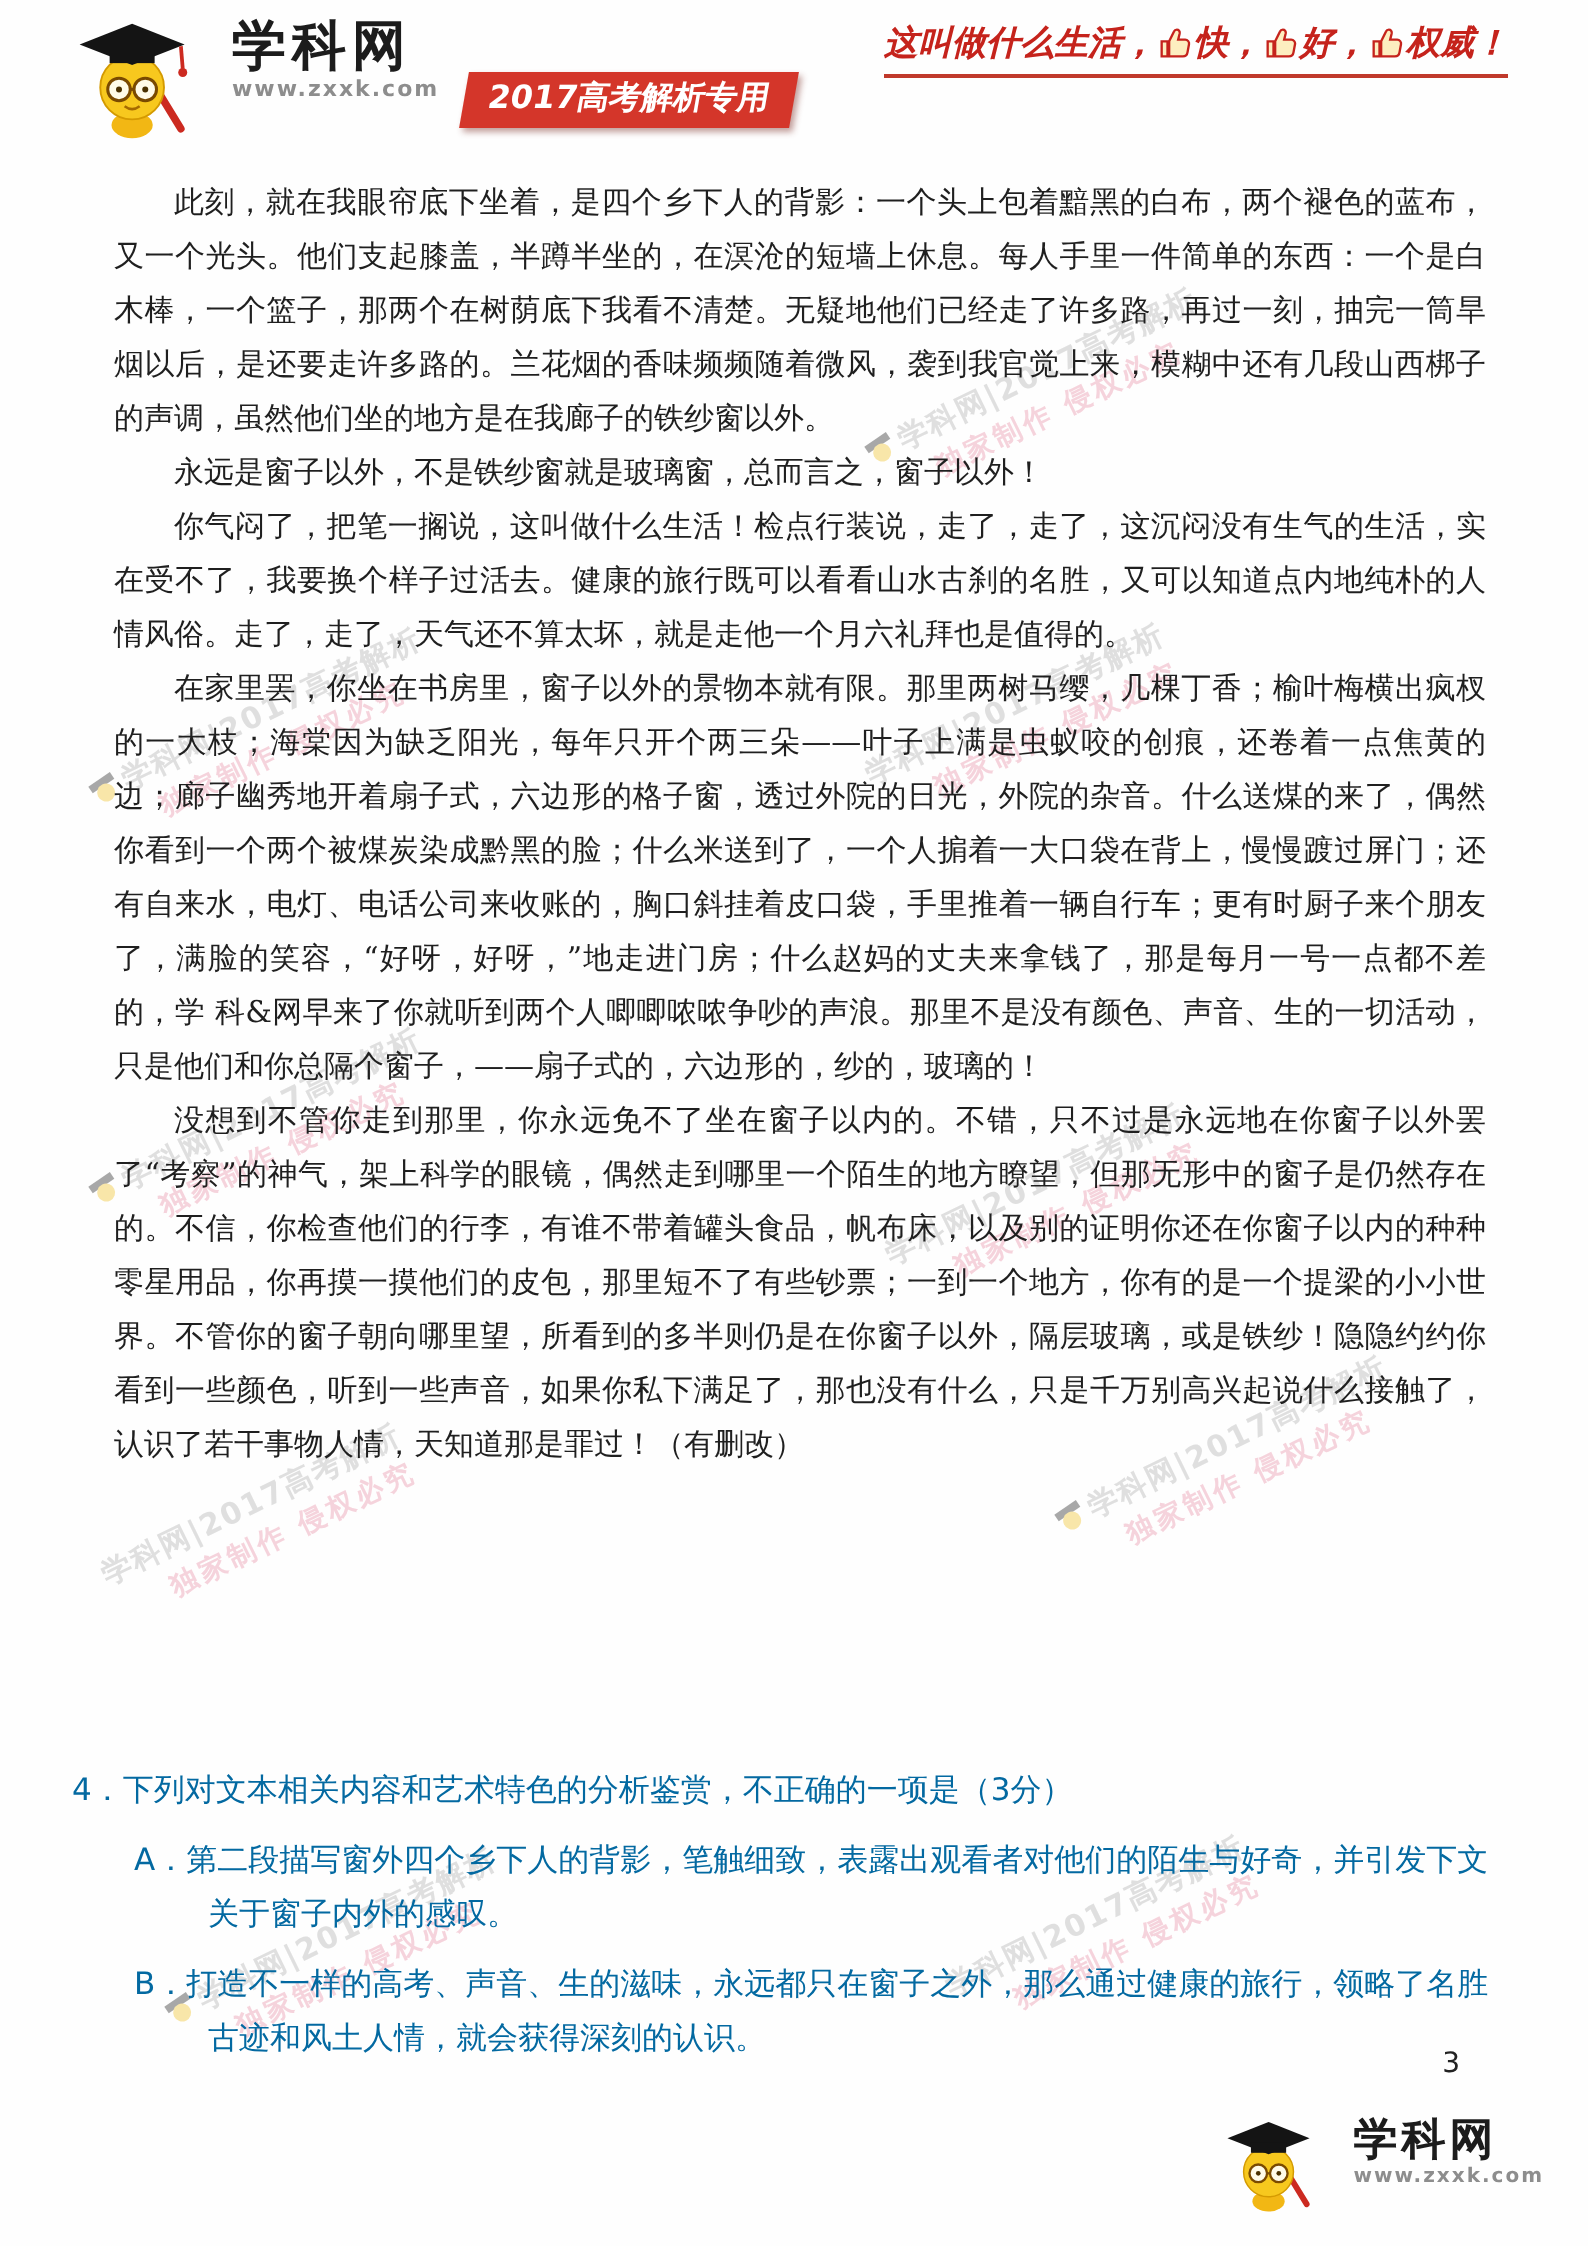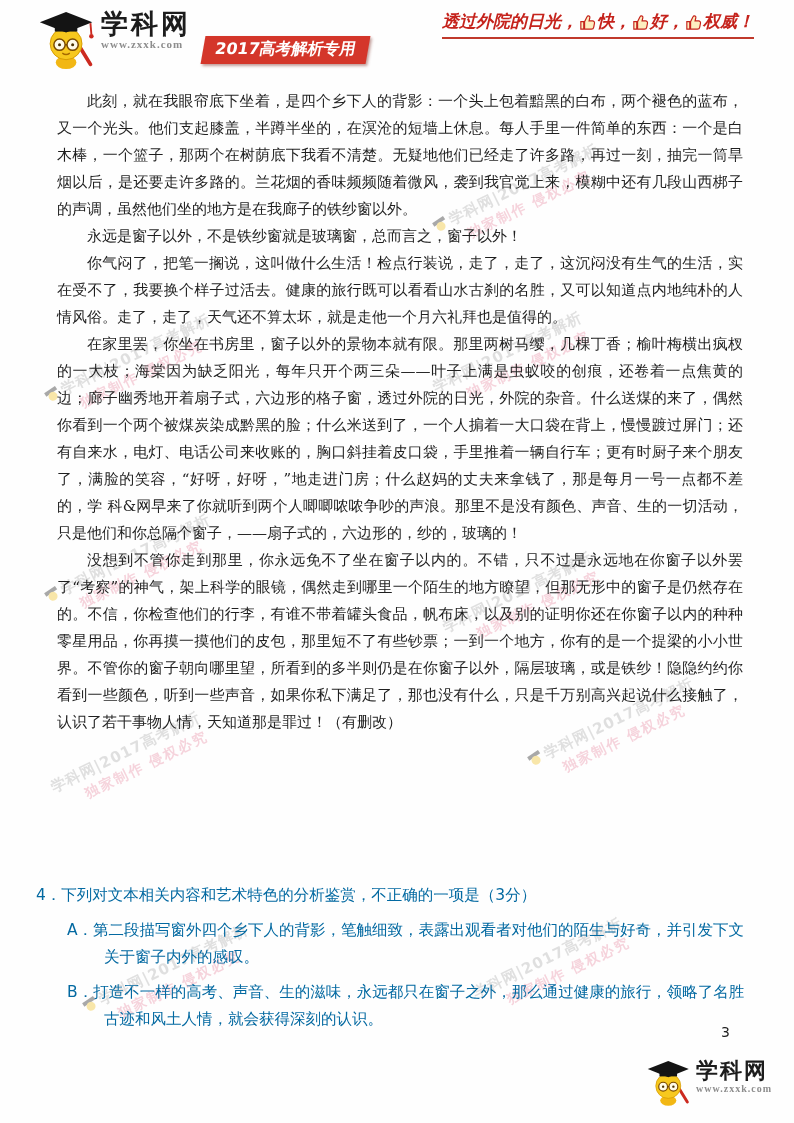--- a/index.html
+++ b/index.html
@@ -3,21 +3,21 @@
 <meta charset="utf-8">
 <style>
   html,body{margin:0;padding:0;background:#e9e9e9;}
   .page{position:relative;width:794px;height:1123px;margin:0 auto;background:#fefefe;
         overflow:hidden;font-family:"DejaVu Sans","Liberation Sans",sans-serif;color:#222;}
 
   
   .header{position:absolute;left:38px;top:10px;right:40px;display:flex;
           justify-content:space-between;align-items:flex-start;}
   .logo{display:flex;align-items:flex-start;}
-  .logo-text{margin-left:5px;font-family:Liberation Serif, serif;}
+  .logo-text{margin-left:20px;}
   .logo-name{font-size:27px;font-weight:bold;letter-spacing:3px;color:#1c1c1c;line-height:28px;}
   .logo-url{font-size:11px;font-weight:bold;color:#8d8d8d;letter-spacing:1px;}
   .ribbon{display:inline-block;margin:26px 0 0 12px;padding:3px 12px 4px 12px;
           background:#d4362a;color:#fff;font-size:16px;font-weight:bold;
           transform:skewX(-10deg);box-shadow:2px 2px 3px rgba(120,40,30,.45);white-space:nowrap;}
   .head-right{text-align:right;}
   .slogan{color:#c5231c;font-size:17px;font-weight:bold;font-style:italic;
           border-bottom:2px solid #c0392b;padding-bottom:4px;white-space:nowrap;
           font-family:"DejaVu Serif","Liberation Serif",serif;}
   .slogan .seg{vertical-align:middle;}
@@ -118,21 +118,21 @@
         </span>
         <div class="logo-text">
           <div class="logo-name">学科网</div>
           <div class="logo-url">www.zxxk.com</div>
         </div>
       </div>
       <div class="ribbon">2017高考解析专用</div>
     </div>
     <div class="head-right">
       <div class="slogan">
-        <span class="seg">透过外院的日光，</span><span class="thumb"><svg viewBox="0 0 20 18" width="17" height="15">
+        <span class="seg">这叫做什么生活，</span><span class="thumb"><svg viewBox="0 0 20 18" width="17" height="15">
               <path d="M2 8 h3.5 v9 H2 z M6.5 17 h8.2 c1.5 0 2.6-1 2.8-2.4 l.9-4.8 c.3-1.4-.8-2.8-2.3-2.8 h-4.2 l.9-3.7 C13.1 1.9 12.2 1 11.1 1 c-.7 0-1.4.4-1.7 1.1 L6.5 8 z" fill="#fdeec0" stroke="#c5231c" stroke-width="1.4"></path>
             </svg></span><span class="seg">快，</span><span class="thumb"><svg viewBox="0 0 20 18" width="17" height="15">
               <path d="M2 8 h3.5 v9 H2 z M6.5 17 h8.2 c1.5 0 2.6-1 2.8-2.4 l.9-4.8 c.3-1.4-.8-2.8-2.3-2.8 h-4.2 l.9-3.7 C13.1 1.9 12.2 1 11.1 1 c-.7 0-1.4.4-1.7 1.1 L6.5 8 z" fill="#fdeec0" stroke="#c5231c" stroke-width="1.4"></path>
             </svg></span><span class="seg">好，</span><span class="thumb"><svg viewBox="0 0 20 18" width="17" height="15">
               <path d="M2 8 h3.5 v9 H2 z M6.5 17 h8.2 c1.5 0 2.6-1 2.8-2.4 l.9-4.8 c.3-1.4-.8-2.8-2.3-2.8 h-4.2 l.9-3.7 C13.1 1.9 12.2 1 11.1 1 c-.7 0-1.4.4-1.7 1.1 L6.5 8 z" fill="#fdeec0" stroke="#c5231c" stroke-width="1.4"></path>
             </svg></span><span class="seg">权威！</span>
       </div>
     </div>
   </div>
 

